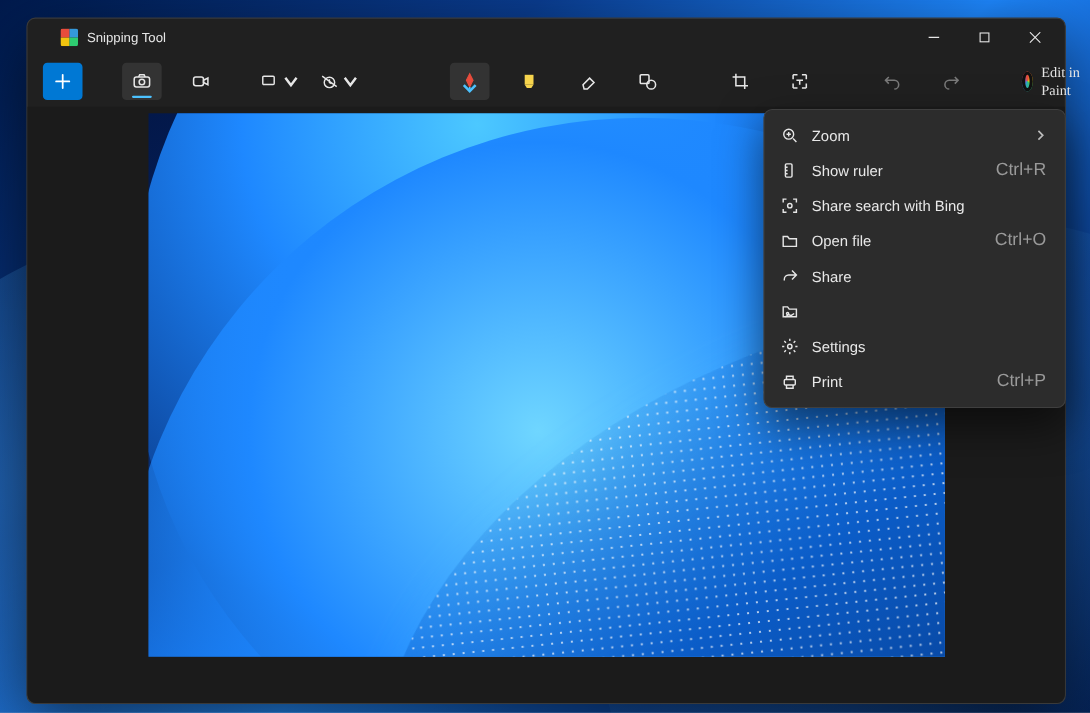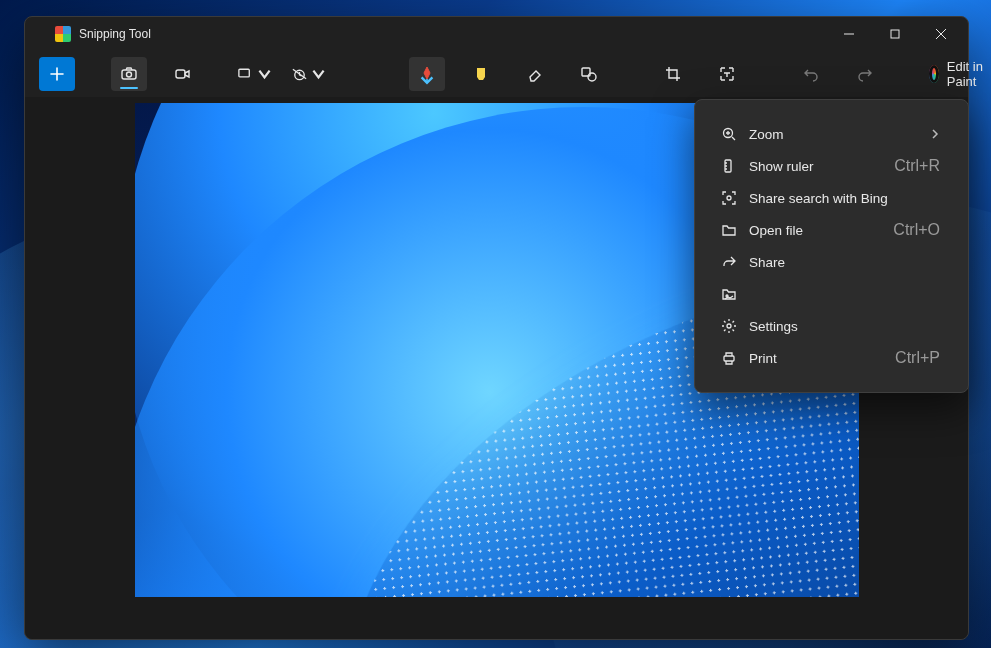--- a/index.html
+++ b/index.html
@@ -50,20 +50,21 @@
     display:flex; align-items:center; justify-content:center;
     color:#e6e6e6;
   }
   .win-btn svg { width:10px; height:10px; stroke:#e6e6e6; stroke-width:1; fill:none; }
 
   .toolbar {
     height: 46px;
     display:flex; align-items:center;
     padding: 0 14px;
     gap:18px;
+    font-family:Liberation Serif, serif;
   }
   .tb-btn {
     min-width:36px; height:34px;
     border-radius:4px;
     display:flex; align-items:center; justify-content:center;
     position:relative;
     color:#e6e6e6;
   }
   .tb-btn.primary { background:#0078d4; width:40px; }
   .tb-btn.selected { background:#333; }
@@ -122,21 +123,21 @@
     filter: drop-shadow(0 0 20px rgba(70,180,255,.4));
   }
 
   .context-menu {
     position:absolute;
     right:-1px; top:82px;
     width:275px;
     background:#2c2c2c;
     border:1px solid #3f3f3f;
     border-radius:8px;
-    padding:18px;
+    padding:7px;
     box-shadow: 0 16px 40px rgba(0,0,0,.55);
   }
   .menu-item {
     height:32px;
     display:flex; align-items:center;
     padding:0 10px 0 8px;
     border-radius:4px;
     gap:12px;
     color:#e8e8e8; font-size:13.5px;
   }

